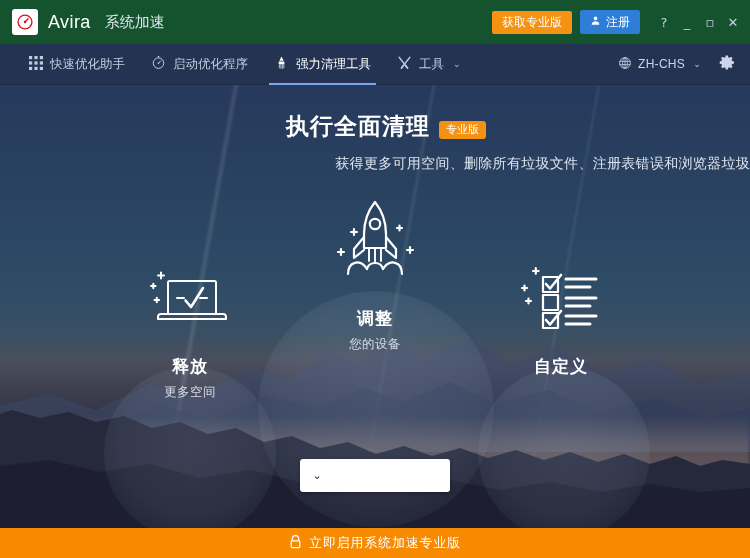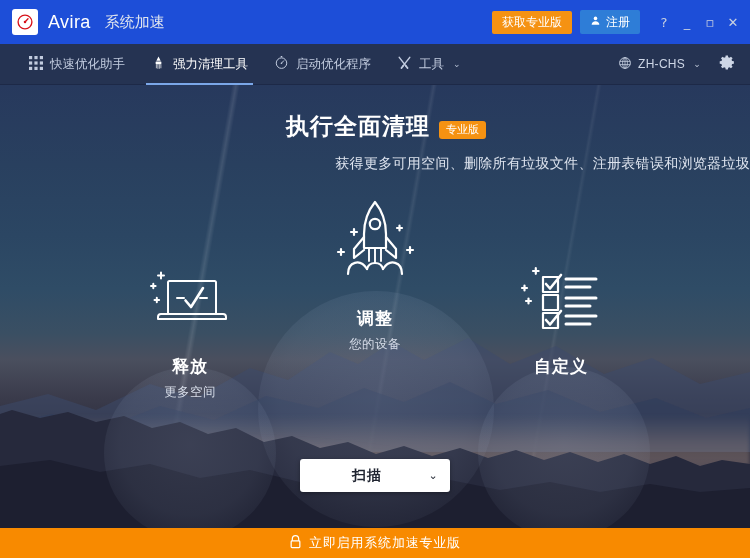--- a/index.html
+++ b/index.html
@@ -11,21 +11,21 @@
   #app {
     position: relative;
     width: 750px; height: 558px;
     overflow: hidden;
   }
 
   
   .titlebar {
     position: relative;
     height: 44px;
-    background: #1d4ed8;
+    background: #14532d;
     display: flex; align-items: center;
     padding: 0 10px 0 12px;
     z-index: 40;
   }
   .brand { display: flex; align-items: center; gap: 10px; }
   .logo-box {
     width: 26px; height: 26px; background: #ffffff;
     border-radius: 3px;
     display: flex; align-items: center; justify-content: center;
   }
@@ -263,41 +263,41 @@
               <rect x="10.8" y="5.4" width="3.2" height="3.2"></rect>
             <rect x="0" y="10.8" width="3.2" height="3.2"></rect>
               <rect x="5.4" y="10.8" width="3.2" height="3.2"></rect>
               <rect x="10.8" y="10.8" width="3.2" height="3.2"></rect>
           </g>
         </svg>
       </span>
       <span>快速优化助手</span>
     </div>
 
-    <div class="nav-item active">
-      <span>
-        <svg width="15" height="15" viewBox="0 0 24 24" aria-hidden="true">
-          <path d="M12 2.2 L15.4 9.2 L8.6 9.2 Z" fill="#ffffff"></path>
-          <rect x="7.4" y="10.2" width="9.2" height="4.4" rx="1" fill="#ffffff"></rect>
-          <path d="M8.6 15.4 L8.6 20.6 M11 15.4 L11 21.4 M13.4 15.4 L13.4 21.4 M15.8 15.4 L15.8 20.6" stroke="#ffffff" stroke-width="1.1" stroke-linecap="round"></path>
-        </svg>
-      </span>
-      <span>强力清理工具</span>
-    </div>
-
     <div class="nav-item">
       <span>
         <svg width="15" height="15" viewBox="0 0 24 24" aria-hidden="true">
           <circle cx="12" cy="13" r="8.4" fill="none" stroke="#c2ccdf" stroke-width="1.6"></circle>
           <path d="M12 13 L15.6 9.2" stroke="#c2ccdf" stroke-width="1.6" stroke-linecap="round"></path>
           <circle cx="12" cy="13" r="1.2" fill="#c2ccdf"></circle>
           <rect x="10.6" y="1.6" width="2.8" height="2" rx="0.6" fill="#c2ccdf"></rect>
         </svg>
       </span>
       <span>启动优化程序</span>
+    </div>
+
+    <div class="nav-item active">
+      <span>
+        <svg width="15" height="15" viewBox="0 0 24 24" aria-hidden="true">
+          <path d="M12 2.2 L15.4 9.2 L8.6 9.2 Z" fill="#ffffff"></path>
+          <rect x="7.4" y="10.2" width="9.2" height="4.4" rx="1" fill="#ffffff"></rect>
+          <path d="M8.6 15.4 L8.6 20.6 M11 15.4 L11 21.4 M13.4 15.4 L13.4 21.4 M15.8 15.4 L15.8 20.6" stroke="#ffffff" stroke-width="1.1" stroke-linecap="round"></path>
+        </svg>
+      </span>
+      <span>强力清理工具</span>
     </div>
 
     <div class="nav-item">
       <span>
         <svg width="15" height="15" viewBox="0 0 24 24" aria-hidden="true">
           <path d="M3.4 3.6 L14.4 17.6 M20.6 3.6 L9.6 17.6" stroke="#c2ccdf" stroke-width="2" stroke-linecap="round"></path>
           <path d="M13.8 17 L17 21 M10.2 17 L7 21" stroke="#c2ccdf" stroke-width="2.6" stroke-linecap="round"></path>
         </svg>
       </span>
       <span>工具</span>
@@ -426,21 +426,20 @@
               <path d="M7 34 h5 M9.5 31.5 v5"></path>
             </g>
           </svg>
         </div>
         <div class="feat-title">自定义</div>
       </div>
     </div>
 
     <div class="scan-wrap">
       <button class="scan-btn">
-        <span class="scan-label">扫描</span>
         <span class="scan-caret">⌄</span>
       </button>
     </div>
   </div>
 
   <div class="footer">
     <span>
       <svg width="13" height="15" viewBox="0 0 18 20" aria-hidden="true">
         <path d="M4.6 9 V6.3 a4.4 4.4 0 0 1 8.8 0 V9" fill="none" stroke="#ffffff" stroke-width="1.7"></path>
         <rect x="3" y="9" width="12" height="9.4" rx="1.2" fill="none" stroke="#ffffff" stroke-width="1.7"></rect>

